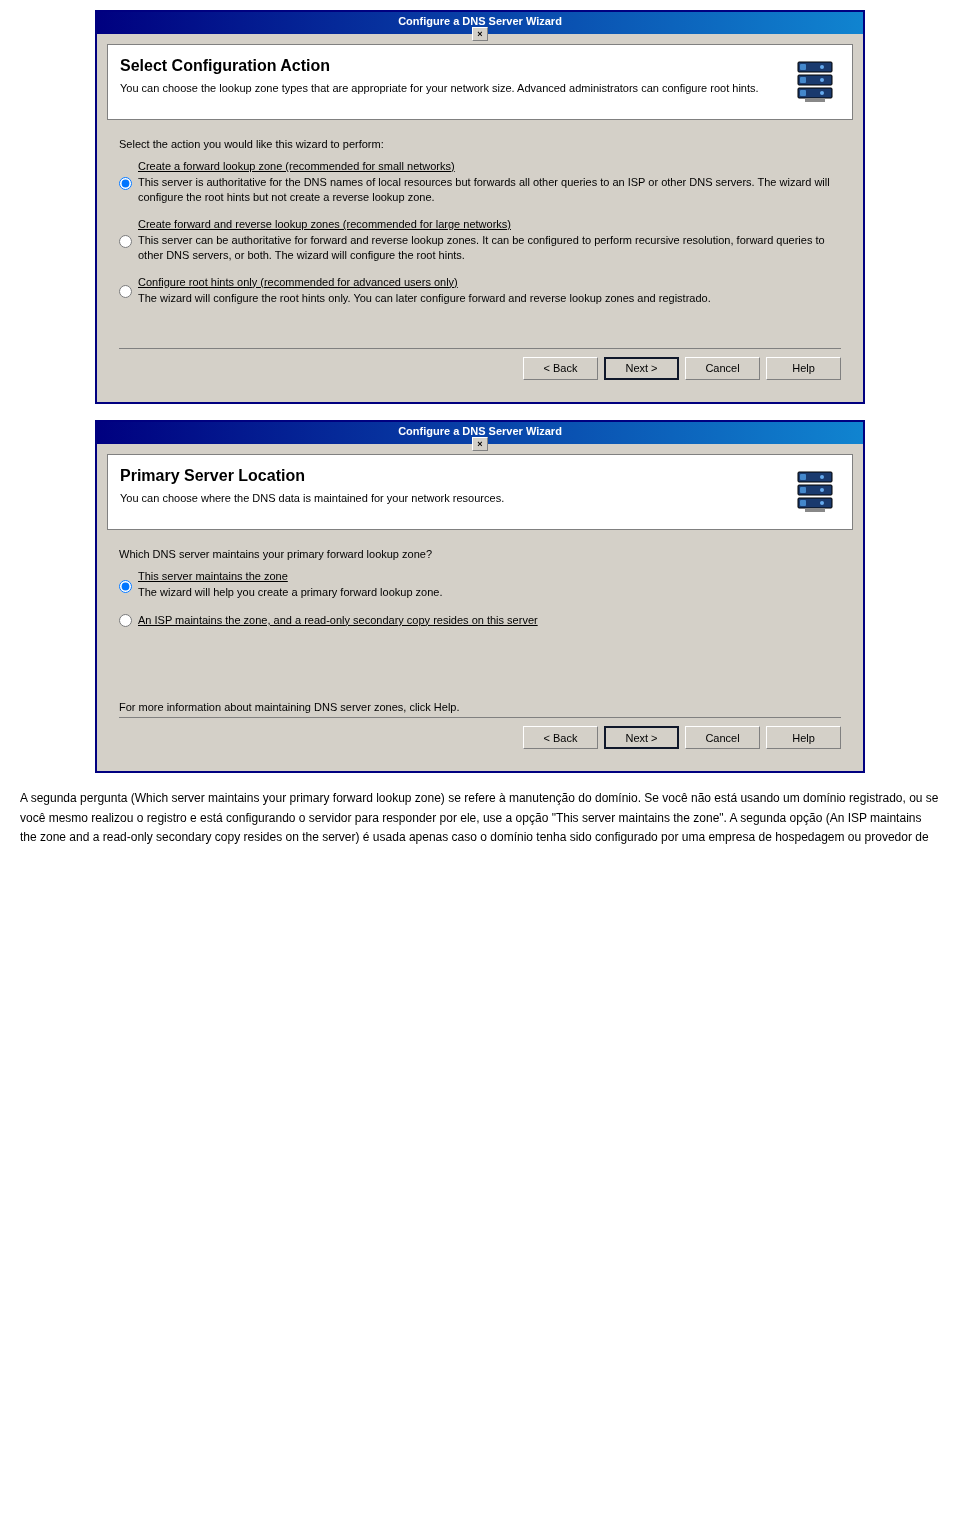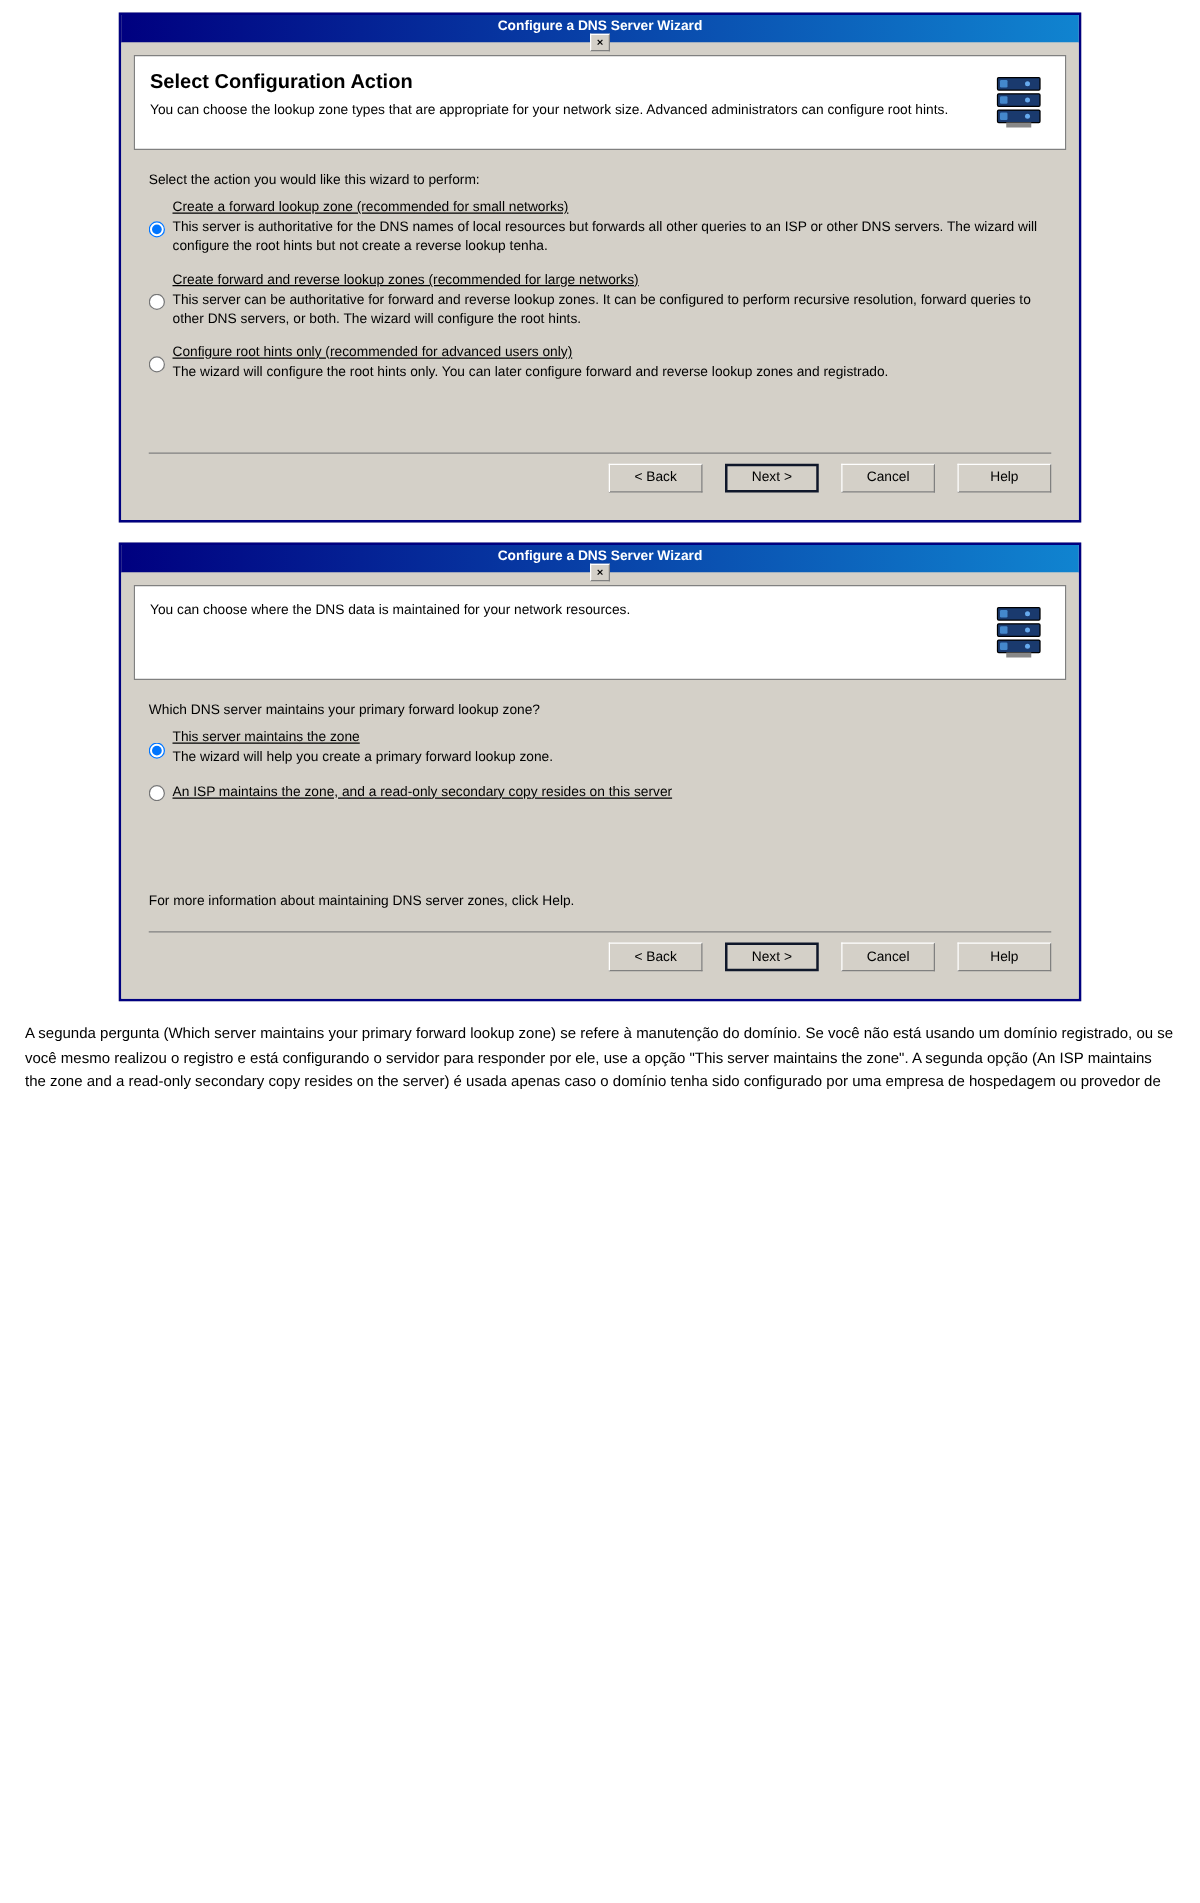--- a/index.html
+++ b/index.html
@@ -140,22 +140,21 @@
       color: #000;
       margin-top: 3px;
       line-height: 1.4;
       padding-left: 0;
     }
 
     
     .button-bar {
       display: flex;
       justify-content: flex-end;
-      gap: 18px;
-      margin-top: 14px;
+      gap: 6px;
       padding: 8px 0 4px 0;
       border-top: 1px solid #808080;
     }
 
     .btn {
       min-width: 75px;
       height: 23px;
       background: #d4d0c8;
       border: 1px solid;
       border-color: #ffffff #808080 #808080 #ffffff;
@@ -229,21 +228,21 @@
         </div>
       </div>
 
       <div class="wizard-body">
         <div class="section-label">Select the action you would like this wizard to perform:</div>
 
         <div class="radio-option">
           <input type="radio" name="dns-action" id="opt1" checked="" style="">
           <div class="radio-option-content">
             <label for="opt1" class="radio-label">Create a forward lookup zone (recommended for small networks)</label>
-            <div class="radio-desc">This server is authoritative for the DNS names of local resources but forwards all other queries to an ISP or other DNS servers. The wizard will configure the root hints but not create a reverse lookup tenha.</div>
+            <div class="radio-desc">This server is authoritative for the DNS names of local resources but forwards all other queries to an ISP or other DNS servers. The wizard will configure the root hints but not create a reverse lookup zone.</div>
           </div>
         </div>
 
         <div class="radio-option">
           <input type="radio" name="dns-action" id="opt2" style="">
           <div class="radio-option-content">
             <label for="opt2" class="radio-label">Create forward and reverse lookup zones (recommended for large networks)</label>
             <div class="radio-desc">This server can be authoritative for forward and reverse lookup zones. It can be configured to perform recursive resolution, forward queries to other DNS servers, or both. The wizard will configure the root hints.</div>
           </div>
         </div>
@@ -276,20 +275,21 @@
       <span class="title-bar-text">Configure a DNS Server Wizard</span>
       <div class="title-bar-controls">
         <div class="title-bar-button">×</div>
       </div>
     </div>
 
     <div class="window-content">
 
       <div class="wizard-header">
         <div class="wizard-header-text">
+          <div class="wizard-header-title">Primary Server Location</div>
           <div class="wizard-header-desc">You can choose where the DNS data is maintained for your network resources.</div>
         </div>
         <div class="wizard-icon">
           <svg class="server-icon" viewBox="0 0 50 50" xmlns="http://www.w3.org/2000/svg">
             <rect x="8" y="5" width="34" height="10" rx="1" fill="#1a3a6e" stroke="#000" stroke-width="1"></rect>
             <rect x="10" y="7" width="6" height="6" rx="1" fill="#4488cc"></rect>
             <rect x="30" y="8" width="4" height="4" rx="2" fill="#66aaee"></rect>
             <rect x="8" y="18" width="34" height="10" rx="1" fill="#1a3a6e" stroke="#000" stroke-width="1"></rect>
             <rect x="10" y="20" width="6" height="6" rx="1" fill="#4488cc"></rect>
             <rect x="30" y="21" width="4" height="4" rx="2" fill="#66aaee"></rect>

